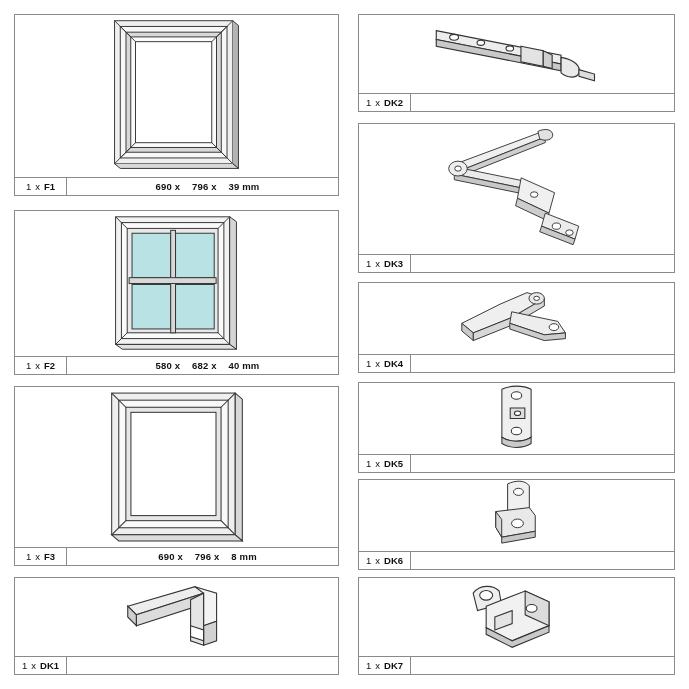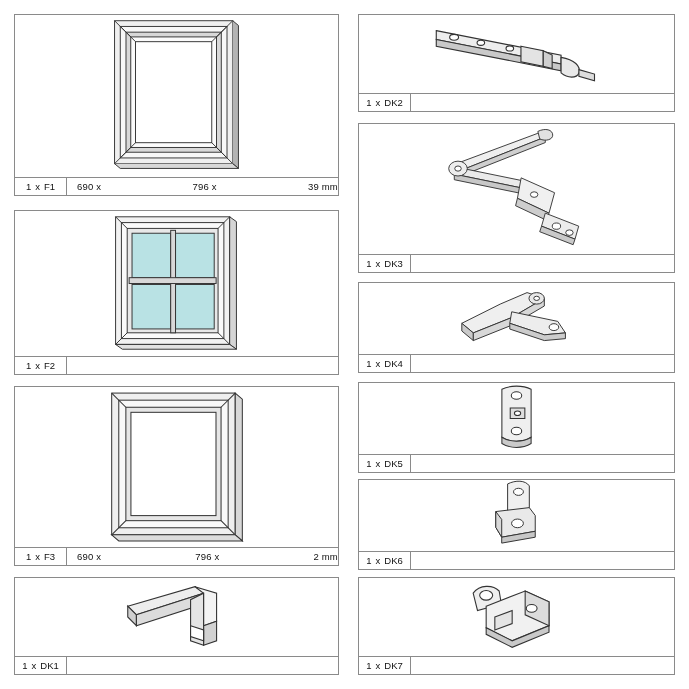--- a/index.html
+++ b/index.html
@@ -49,31 +49,32 @@
     border-right: 1px solid #8a8a8a;
     display: flex;
     align-items: center;
     justify-content: center;
     gap: 4px;
     font-size: 9.5px;
     color: #111;
     box-sizing: border-box;
   }
   .qty .num { font-weight: normal; }
-  .qty .code { font-weight: normal; }
+  .qty .code { font-weight: bold; }
   .dims {
     flex: 1;
     display: flex;
     align-items: center;
-    justify-content: space-between;
+    justify-content: center;
     font-size: 9.5px;
     color: #111;
     letter-spacing: 0.2px;
     box-sizing: border-box;
     padding-left: 10px;
+    font-weight: bold;
   }
   .dims span { white-space: pre; }
   .dims .d-sep { padding: 0 3px; }
 </style>
 </head>
 <body>
 
 <div id="sheet">
     <div class="card" style="left: 14px; top: 14px; width: 325px; height: 182px;">
       <div class="art">
@@ -124,20 +125,27 @@
             <path d="M16 6 L28 18 M134 6 L122 18 M16 138 L28 126 M134 138 L122 126" fill="none"></path>
           </g>
         </svg>
       </div>
       <div class="caption">
         <div class="qty">
           <span class="num">1</span>
           <span class="mul">x</span>
           <span class="code">F2</span>
         </div>
+        <div class="dims">
+          <span>580 x</span>
+          <span class="d-sep">&nbsp;&nbsp;</span>
+          <span>682 x</span>
+          <span class="d-sep">&nbsp;&nbsp;</span>
+          <span>40 mm</span>
+        </div>
       </div>
     </div>
     <div class="card" style="left: 14px; top: 386px; width: 325px; height: 180px;">
       <div class="art">
         <svg viewBox="0 0 164 158" preserveAspectRatio="xMidYMid meet">
           <g stroke="#333333" stroke-width="1">
             <rect x="18" y="6" width="122" height="140" fill="#efefef"></rect>
             <rect x="25" y="13" width="108" height="126" fill="#f9f9f9"></rect>
             <rect x="32" y="20" width="94" height="112" fill="#e6e6e6"></rect>
             <rect x="37" y="25" width="84" height="102" fill="#ffffff"></rect>
@@ -151,21 +159,21 @@
         <div class="qty">
           <span class="num">1</span>
           <span class="mul">x</span>
           <span class="code">F3</span>
         </div>
         <div class="dims">
           <span>690 x</span>
           <span class="d-sep">&nbsp;&nbsp;</span>
           <span>796 x</span>
           <span class="d-sep">&nbsp;&nbsp;</span>
-          <span>2 mm</span>
+          <span>8 mm</span>
         </div>
       </div>
     </div>
     <div class="card" style="left: 14px; top: 577px; width: 325px; height: 98px;">
       <div class="art">
         <svg viewBox="0 0 110 72" preserveAspectRatio="xMidYMid meet">
           <g stroke="#333333" stroke-width="1">
             <path d="M10 26 L72 8 L80 14 L18 34 Z" fill="#ededed"></path>
             <path d="M10 26 L18 34 L18 44 L10 36 Z" fill="#cfcfcf"></path>
             <path d="M18 34 L80 14 L80 24 L18 44 Z" fill="#dcdcdc"></path>

